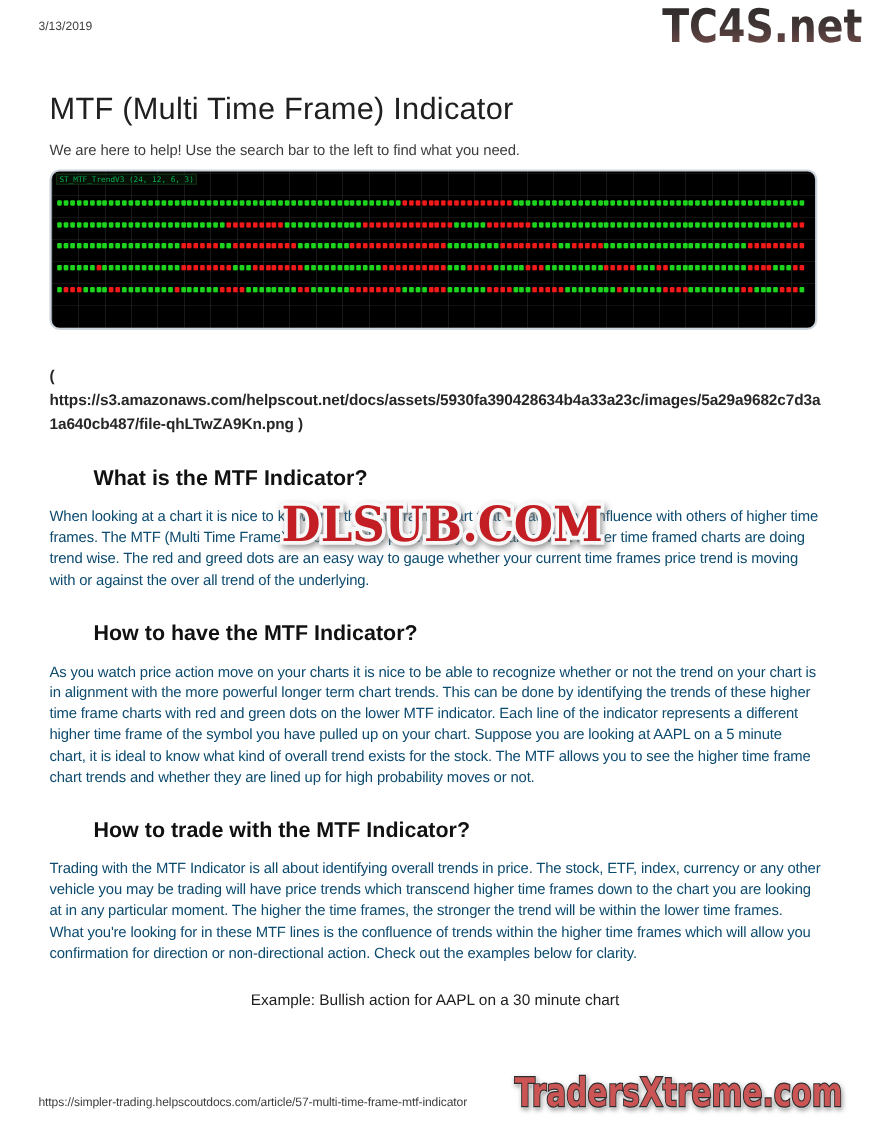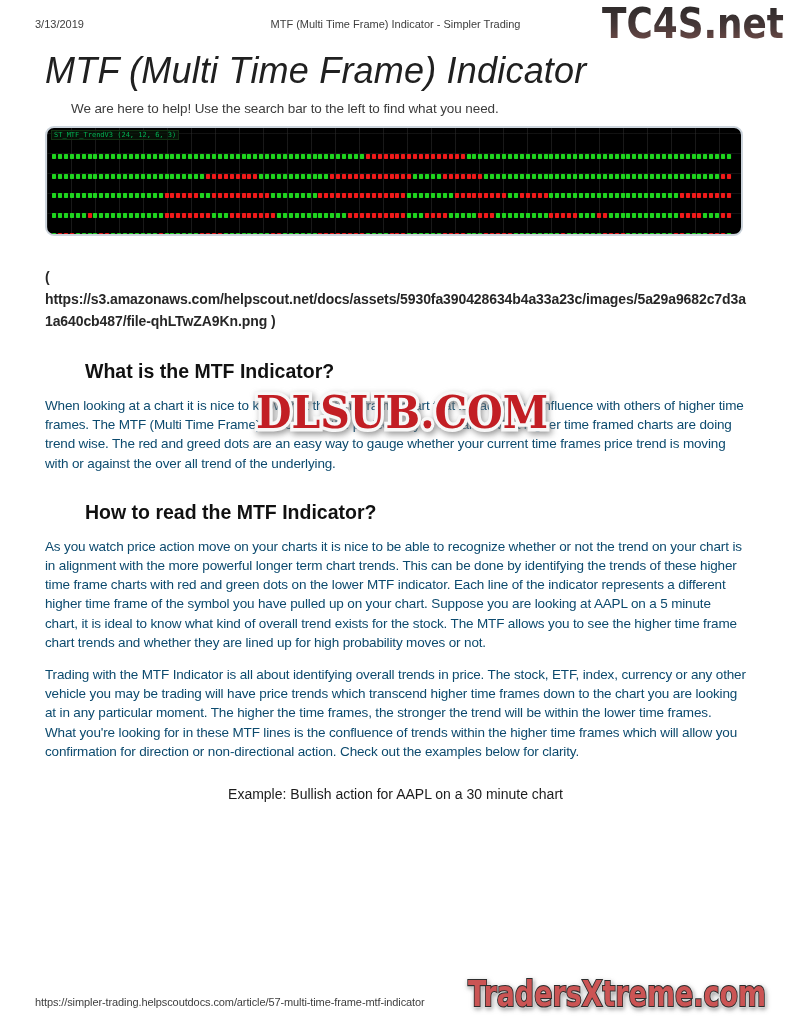--- a/index.html
+++ b/index.html
@@ -8,27 +8,27 @@
   .page { position:relative; width:791px; height:1024px; background:#fff; }
 
   
   .print-header { position:relative; height:46px;padding-left:35px; }
   .ph-date { position:absolute; left:35px; top:18px; font-size:11px; color:#3e3e3e; }
   .ph-title { position:absolute; left:0; right:0; top:18px; text-align:center; font-size:11px; color:#3e3e3e; }
   .ph-logo { position:absolute; right:4px; top:2px; }
 
   
   .main { margin:0 45px; }
-  h1.article-title { margin-top:8px; font-size:36px; font-weight:400; color:#202020; line-height:34px; letter-spacing:.2px;font-style:italic; }
-  p.intro { margin-top:13px; font-size:13.5px; letter-spacing:-.1px; color:#3c3c3c;margin-left:26px; }
+  h1.article-title { margin-top:36px; font-size:28px; font-weight:400; color:#202020; line-height:34px; letter-spacing:.2px; }
+  p.intro { margin-top:13px; font-size:13.5px; letter-spacing:-.1px; color:#3c3c3c; }
   h2.headline { margin-top:26px; font-size:20px; font-weight:700; color:#111; line-height:31px; max-width:710px; }
 
   
   .chart-wrap { margin-top:10px; }
-  .chart-panel { position:relative; width:698px; height:110px; background:#000;
+  .chart-panel { position:relative; width:698px; height:146px; background:#000;
     border:2px solid #ccd4dc; border-radius:9px; overflow:hidden;
     background-image:
       repeating-linear-gradient(90deg, rgba(45,45,45,.55) 0 1px, transparent 1px 24px),
       repeating-linear-gradient(0deg, rgba(35,35,35,.5) 0 1px, transparent 1px 20px);
   }
   .chart-label { position:absolute; left:4px; top:2px; font-family:"DejaVu Sans Mono", monospace;
     font-size:7px; color:#00b050; background:rgba(10,25,10,.65); padding:0 2px; border:1px solid #123012; }
   .dot-row { position:absolute; left:5px; right:3px; height:5px; white-space:nowrap; overflow:hidden; }
   .dot { display:inline-block; width:4px; height:5px; border-radius:1px; margin-right:1.93px; vertical-align:top; }
   .dot.g { background:#1fd41f; box-shadow:0 0 1px #0a0; }
@@ -53,21 +53,20 @@
   .pf-url { position:absolute; left:35px; bottom:16px; font-size:11px; color:#3e3e3e; letter-spacing:-.1px; }
   .pf-logo { position:absolute; right:4px; bottom:4px; filter:drop-shadow(0 0 1px #fff) drop-shadow(1px 2px 2px rgba(90,90,90,.6)); }
 </style>
 </head>
 <body>
 
 <div class="page">
 
   <div class="print-header">
     <span class="ph-date">3/13/2019</span>
-    <span class="ph-title">MTF (Multi Time Frame) Indicator - Simpler Trading</span>
     <span class="ph-logo">
       <svg width="188" height="44" viewBox="0 0 188 44">
         <defs>
           <linearGradient id="tc4sGrad" x1="0" y1="0" x2="0" y2="1">
             <stop offset="0" stop-color="#262626"></stop>
             <stop offset="0.55" stop-color="#463838"></stop>
             <stop offset="1" stop-color="#7d514c"></stop>
           </linearGradient>
         </defs>
         <text x="94" y="36" text-anchor="middle" font-family="'DejaVu Sans', sans-serif" font-size="42" font-weight="bold" fill="url(#tc4sGrad)" stroke="#ffffff" stroke-width="0.8" paint-order="stroke" textLength="182" lengthAdjust="spacingAndGlyphs">TC4S.net</text>
@@ -103,25 +102,26 @@
     <h2 class="section-heading">What is the MTF Indicator?</h2>
     <div class="para-wrap">
       <p class="body-text">When looking at a chart it is nice to know that the time frame chart that is trading in confluence with others of higher time frames. The MTF (Multi Time Frame) Indicator is the perfect way to visualize what higher time framed charts are doing trend wise. The red and greed dots are an easy way to gauge whether your current time frames price trend is moving with or against the over all trend of the underlying.</p>
       <span class="watermark">
         <svg width="305" height="62" viewBox="0 0 305 62">
           <text x="152" y="46" text-anchor="middle" font-family="'DejaVu Serif', serif" font-size="44" font-weight="bold" fill="#c21e24" stroke="#f7f7f7" stroke-width="7" paint-order="stroke" textLength="292" lengthAdjust="spacingAndGlyphs">DLSUB.COM</text>
         </svg>
       </span>
     </div>
 
-    <h2 class="section-heading">How to read the MTF Indicator?</h2>
+    <h2 class="section-heading">How to have the MTF Indicator?</h2>
     <div class="para-wrap">
       <p class="body-text">As you watch price action move on your charts it is nice to be able to recognize whether or not the trend on your chart is in alignment with the more powerful longer term chart trends. This can be done by identifying the trends of these higher time frame charts with red and green dots on the lower MTF indicator. Each line of the indicator represents a different higher time frame of the symbol you have pulled up on your chart. Suppose you are looking at AAPL on a 5 minute chart, it is ideal to know what kind of overall trend exists for the stock. The MTF allows you to see the higher time frame chart trends and whether they are lined up for high probability moves or not.</p>
     </div>
 
+    <h2 class="section-heading">How to trade with the MTF Indicator?</h2>
     <div class="para-wrap">
       <p class="body-text">Trading with the MTF Indicator is all about identifying overall trends in price. The stock, ETF, index, currency or any other vehicle you may be trading will have price trends which transcend higher time frames down to the chart you are looking at in any particular moment. The higher the time frames, the stronger the trend will be within the lower time frames. What you're looking for in these MTF lines is the confluence of trends within the higher time frames which will allow you confirmation for direction or non-directional action. Check out the examples below for clarity.</p>
     </div>
 
     <p class="example-caption">Example: Bullish action for AAPL on a 30 minute chart</p>
 
   </div>
 
   <div class="print-footer">
     <span class="pf-url">https://simpler-trading.helpscoutdocs.com/article/57-multi-time-frame-mtf-indicator</span>

